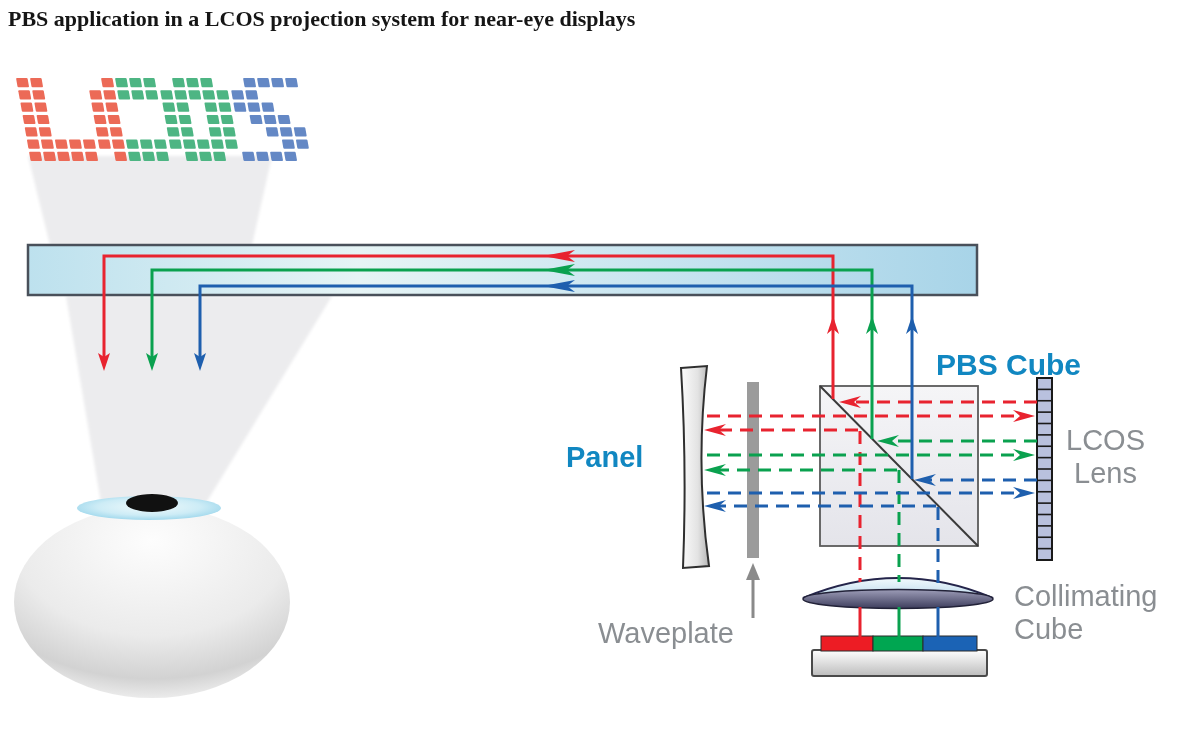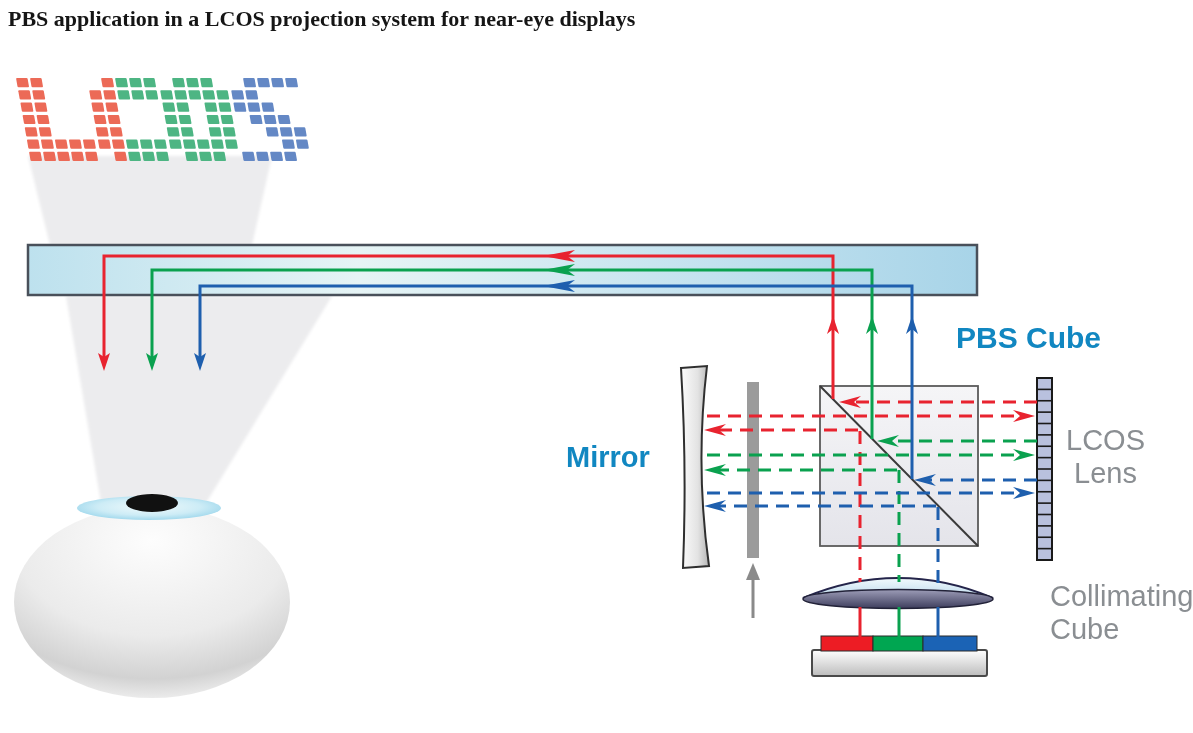--- a/index.html
+++ b/index.html
@@ -6,25 +6,25 @@
   #stage{position:relative;width:1193px;height:733px;background:#fff;overflow:hidden;
          font-family:"Liberation Sans",sans-serif;}
   #title{position:absolute;left:8px;top:6px;font-family:"Liberation Serif",serif;
          font-weight:bold;font-size:22px;color:#151515;white-space:nowrap;}
   .lbl{position:absolute;white-space:nowrap;}
   .lbl-blue{color:var(--label-blue,#1187c1);font-weight:bold;}
   .lbl-gray{color:var(--label-gray,#8a8e92);font-weight:normal;}
   .two-line span{display:block;line-height:33px;}
   #lbl-combiner{left:72px;top:191px;font-size:28px;}
   #lbl-waveguide{left:466px;top:187px;font-size:30px;}
-  #lbl-pbscube{left:936px;top:321px;font-size:30px;margin-left:20px;}
+  #lbl-pbscube{left:936px;top:348px;font-size:30px;}
   #lbl-mirror{left:566px;top:441px;font-size:29px;}
   #lbl-waveplate{left:598px;top:617px;font-size:29px;}
   #lbl-lcospanel{left:1066px;top:424px;font-size:29px;text-align:center;}
-  #lbl-collens{left:1014px;top:580px;font-size:29px;margin-left:36px;}
+  #lbl-collens{left:1014px;top:580px;font-size:29px;}
   #lbl-rgbled{left:824px;top:688px;font-size:30px;}
   svg{position:absolute;left:0;top:0;}
 </style>
 </head>
 <body>
 
 <div id="stage">
 
   <div id="title">PBS application in a LCOS projection system for near-eye displays</div>
 
@@ -270,21 +270,22 @@
       <path d="M 707,493 L 1026,493" fill="none"></path>
       <path d="M 936,506 L 713,506" fill="none"></path>
       <path d="M 938,507 L 938,584" fill="none"></path>
       <polygon points="914,480 936,474 929,480 936,486" stroke="none"></polygon>
       <polygon points="1035,493 1013,487 1020,493 1013,499" stroke="none"></polygon>
       <polygon points="704,506 726,500 719,506 726,512" stroke="none"></polygon>
     </g>
   </svg>
 
   <div id="lbl-pbscube" class="lbl lbl-blue">PBS Cube</div>
-  <div id="lbl-mirror" class="lbl lbl-blue">Mirror</div>
+  <div id="lbl-mirror" class="lbl lbl-blue">Panel</div>
+  <div id="lbl-waveplate" class="lbl lbl-gray">Waveplate</div>
   <div id="lbl-lcospanel" class="lbl lbl-gray two-line">
     <span>LCOS</span>
     <span>Lens</span>
   </div>
   <div id="lbl-collens" class="lbl lbl-gray two-line">
     <span>Collimating</span>
     <span>Cube</span>
   </div>
 </div>
 

